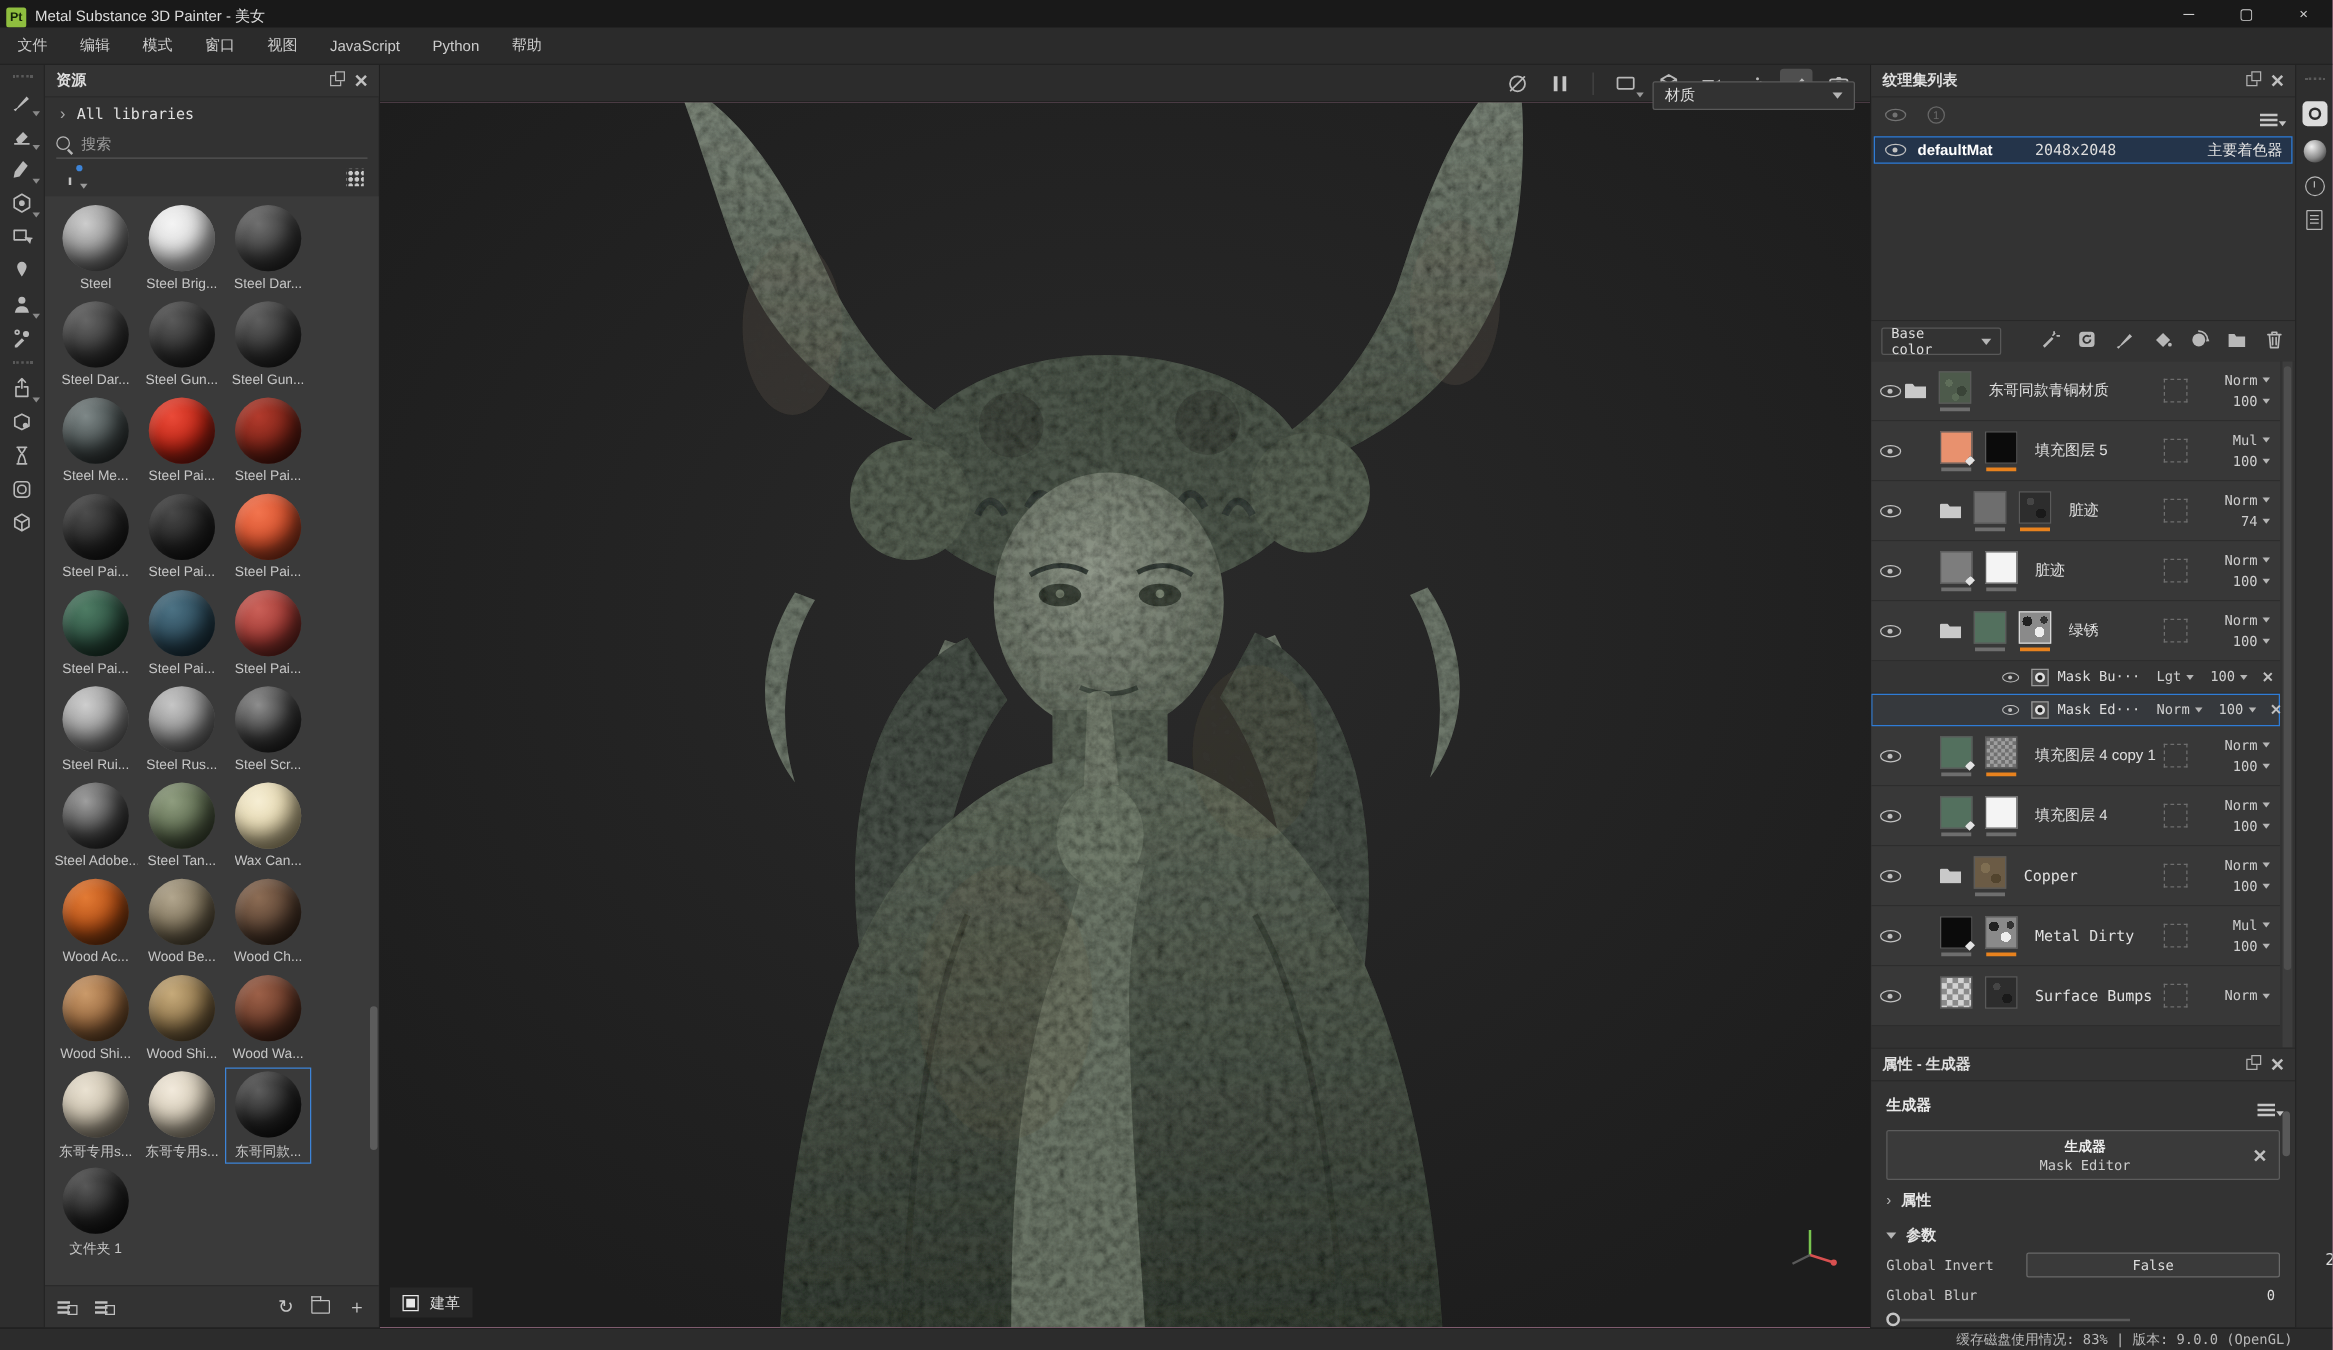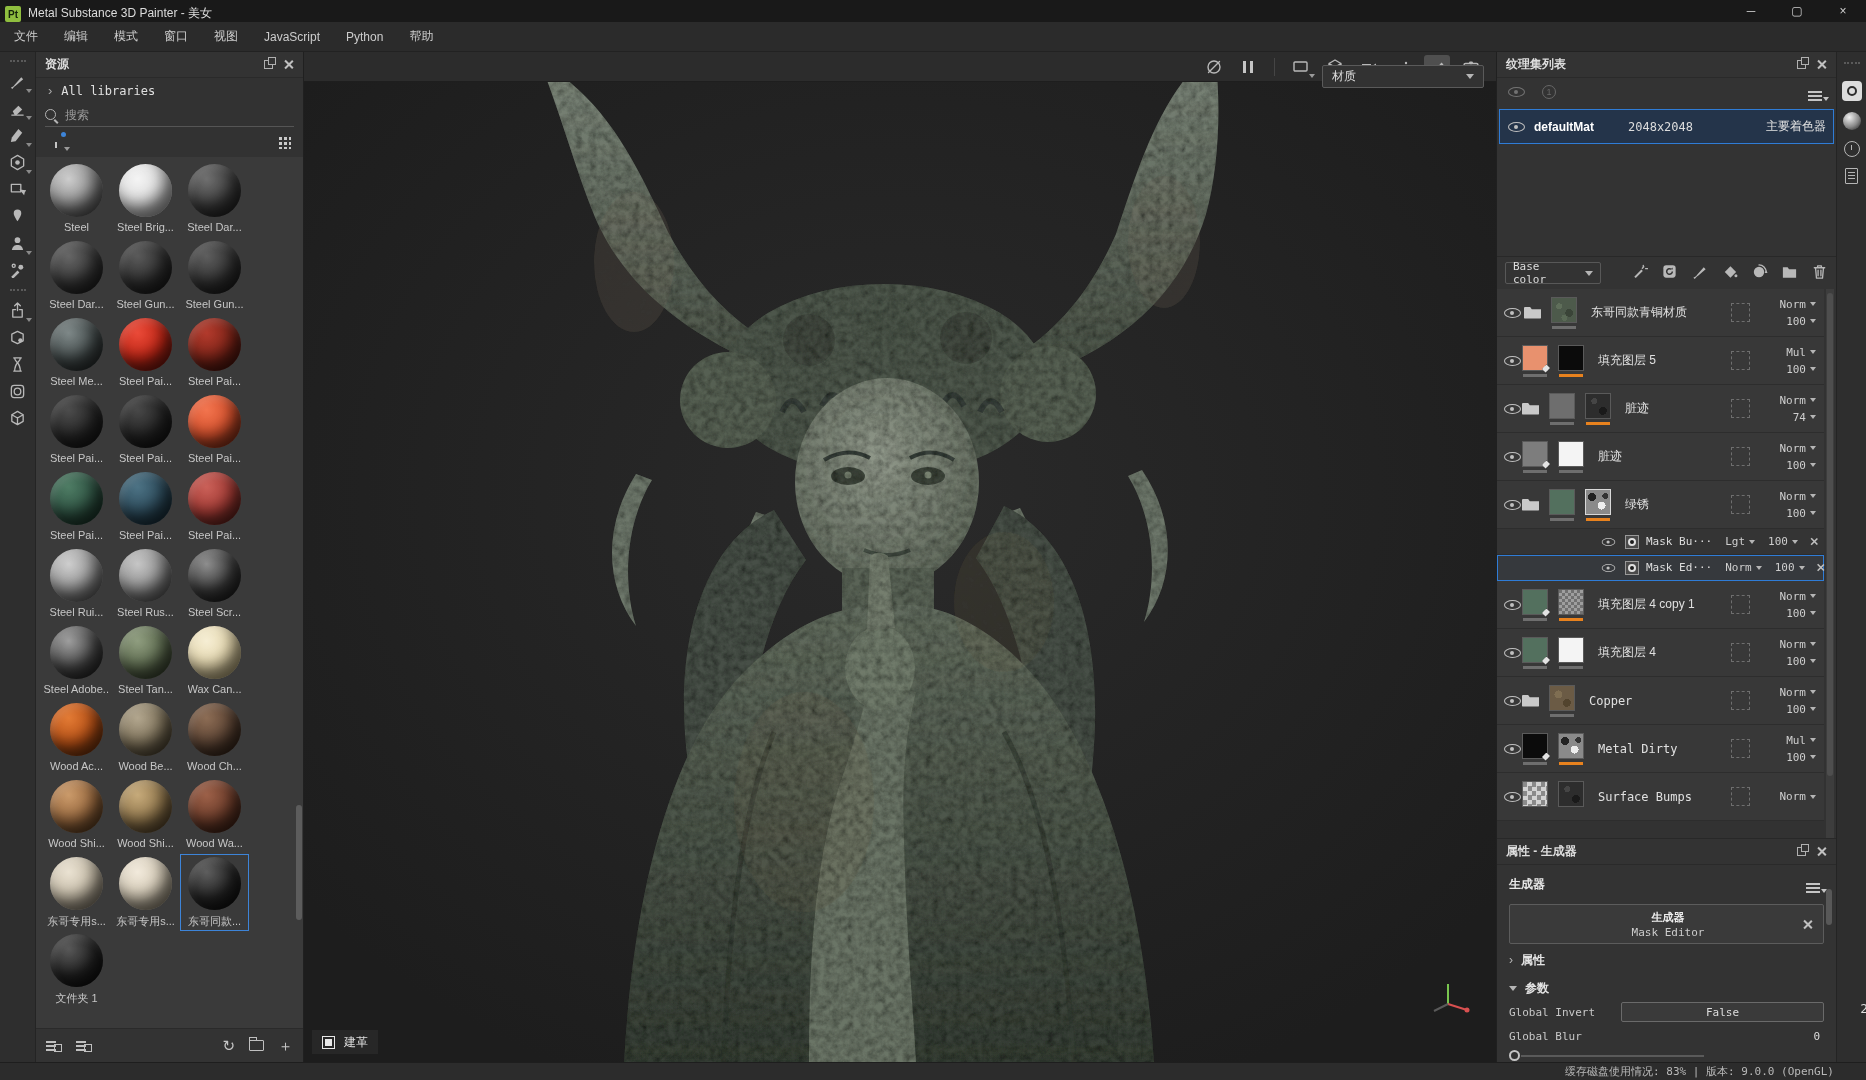--- a/index.html
+++ b/index.html
@@ -82,21 +82,21 @@
 .i-sqdot::after{content:"";position:absolute;inset:2px;background:#e8e8e8}
 .gizmo{position:absolute;right:26px;bottom:38px}
 
 .rightcol{width:340px;background:#333;border-left:1px solid #202020;display:flex;flex-direction:column;flex:none}
 .tsl{height:205px;display:flex;flex-direction:column;border-bottom:1px solid #282828;flex:none}
 .tsltools{height:28px;display:flex;align-items:center;padding:0 10px;gap:16px}
 .dimeye{opacity:.45}
 .circ1{width:14px;height:14px;border:1.4px solid #8a8a8a;border-radius:50%;color:#8a8a8a;font-size:9px;display:flex;align-items:center;justify-content:center;opacity:.6}
 .i-sort{width:14px;height:2px;background:#c5c5c5;box-shadow:0 4px 0 #c5c5c5,0 8px 0 #c5c5c5;position:relative;margin-right:4px}
 .i-sort::after{content:"";position:absolute;right:-7px;top:6px;width:0;height:0;border-left:3px solid transparent;border-right:3px solid transparent;border-top:4px solid #c5c5c5}
-.tsrow{height:35px;margin:3px 2px;background:#24344a;border:1px solid #2f7cd6;display:flex;align-items:center;gap:8px;padding:0 7px}
+.tsrow{height:22px;margin:3px 2px;background:#24344a;border:1px solid #2f7cd6;display:flex;align-items:center;gap:8px;padding:0 7px}
 .tsname{font-weight:bold;color:#fff}
 .tsres{color:#ddd;margin-left:26px}
 .tstag{color:#e2e2e2;margin-left:auto}
 
 .eye{width:19px;height:16px;position:relative;display:inline-block;flex:none}
 .eye::before{content:"";position:absolute;left:1px;right:1px;top:3px;bottom:3px;border:1.3px solid #c0c0c0;border-radius:50%}
 .eye::after{content:"";position:absolute;left:7px;top:6px;width:4px;height:4px;background:#c0c0c0;border-radius:50%}
 .eye.sm{transform:scale(.8)}
 
 .layers{flex:1;display:flex;flex-direction:column;min-height:0}
@@ -108,21 +108,21 @@
 .channeldd{width:96px;height:22px;border:1px solid #585858;border-radius:2px;display:flex;align-items:center;gap:6px;padding:0 7px;color:#ddd;font-size:11px;flex:none}
 .channeldd .chev{margin-left:auto}
 .lt svg{width:17px;height:17px}
 .ltgap{width:14px}
 .lrows{flex:1;overflow:hidden;background:#323232;position:relative;padding-right:12px}
 .ltrack{position:absolute;right:2px;top:0;bottom:0;width:8px;background:#3d3d3d}
 .ltrack .thumbbar{position:absolute;left:1px;right:1px;top:4px;height:88%;background:#4e4e4e;border-radius:3px}
 .lrow{height:48px;background:#383838;border-bottom:1px solid #2d2d2d;display:flex;align-items:center;padding:0 8px 0 6px}
 .slot{display:flex;align-items:center;gap:10px}
 .slot.lvl0{margin-left:2px}
-.slot.lvl1{}
+.slot.lvl1{margin-left:30px}
 .fold{width:17px;height:12px;background:#c9c9c9;border-radius:1px;clip-path:polygon(0 0,34% 0,46% 22%,100% 22%,100% 100%,0 100%)}
 .tw{display:flex;flex-direction:column;align-items:center;gap:3px}
 .thumb{width:26px;height:26px;border:1px solid #5a5a5a;position:relative;flex:none}
 .thumb.selmask{border:1px solid #d8d8d8}
 .badge{position:absolute;right:-3px;bottom:-3px;width:8px;height:8px;background:#e3e3e3;clip-path:polygon(0 55%,55% 0,100% 45%,45% 100%);box-shadow:0 0 0 1px #222}
 .bar{width:24px;height:3px;background:#6e6e6e}
 .bar.orange{background:var(--orange,#e8821e)}
 .bar.hidden{visibility:hidden}
 .lname{margin-left:4px;color:#e0e0e0;white-space:nowrap;overflow:hidden;max-width:118px}
 .rcol2{margin-left:auto;display:flex;align-items:center;gap:8px}

